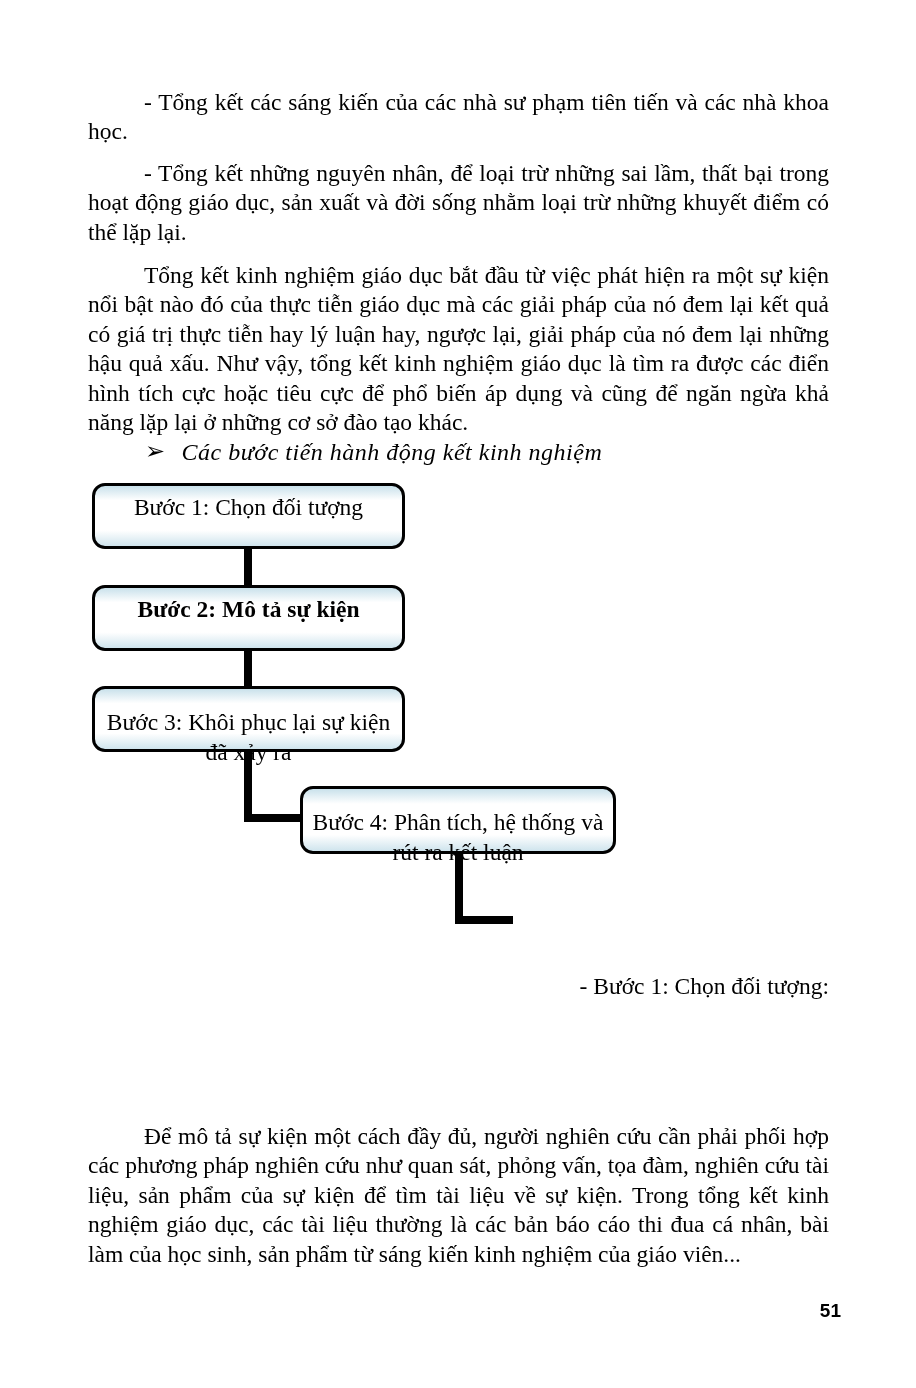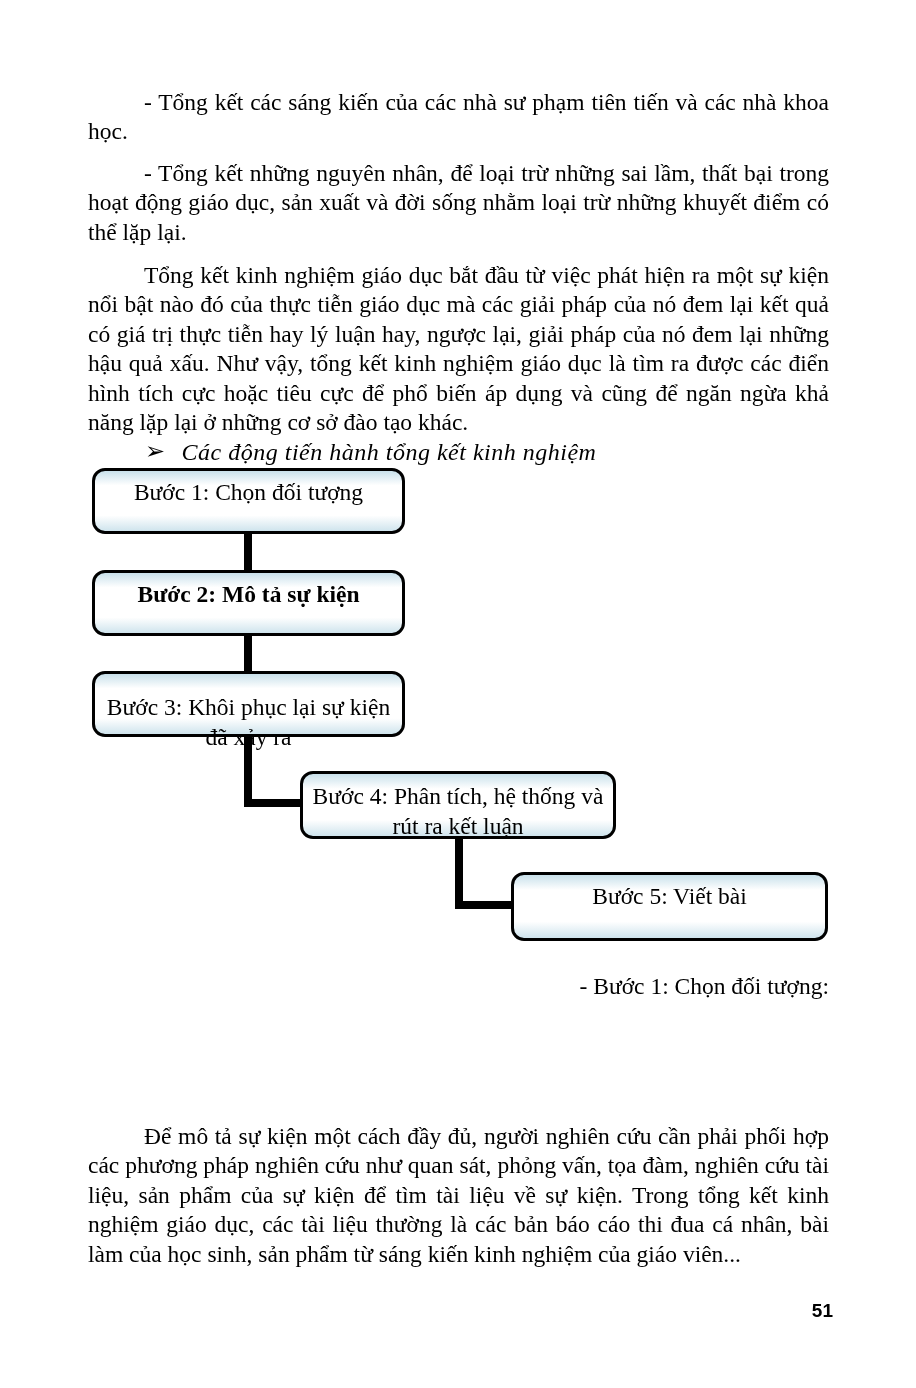--- a/index.html
+++ b/index.html
@@ -38,21 +38,21 @@
   }
   .heading .bullet {
     font-style: normal;
     display: inline-block;
     margin-right: 16px;
     transform: translateY(-1px);
   }
   .flowchart {
     position: absolute;
     left: 0;
-    top: 468px;
+    top: 483px;
     width: 832px;
     height: 480px;
   }
   .fc-box {
     position: absolute;
     box-sizing: border-box;
     border: 3px solid #000000;
     border-radius: 13px;
     background: linear-gradient(180deg, #c9e1eb 0%, #ffffff 24%, #ffffff 74%, #cfe4ed 100%);
     text-align: center;
@@ -60,39 +60,39 @@
     line-height: 30px;
     padding: 6px 8px 0 8px;
   }
   .conn {
     position: absolute;
     background: #000000;
   }
   .page-num {
     position: absolute;
     top: 1300px;
-    left: 92px;
+    left: 100px;
     width: 741px;
     text-align: right;
     font-family: "Liberation Sans", "DejaVu Sans", sans-serif;
     font-weight: bold;
     font-size: 19px;
   }
 </style>
 </head>
 <body>
 
 <div class="page">
 
   <p class="para indent" style="top:88px">- Tổng kết các sáng kiến của các nhà sư phạm tiên tiến và các nhà khoa học.</p>
   <p class="para indent" style="top:159px">- Tổng kết những nguyên nhân, để loại trừ những sai lầm, thất bại trong hoạt động giáo dục, sản xuất và đời sống nhằm loại trừ những khuyết điểm có thể lặp lại.</p>
   <p class="para indent" style="top:261px">Tổng kết kinh nghiệm giáo dục bắt đầu từ việc phát hiện ra một sự kiện nổi bật nào đó của thực tiễn giáo dục mà các giải pháp của nó đem lại kết quả có giá trị thực tiễn hay lý luận hay, ngược lại, giải pháp của nó đem lại những hậu quả xấu. Như vậy, tổng kết kinh nghiệm giáo dục là tìm ra được các điển hình tích cực hoặc tiêu cực để phổ biến áp dụng và cũng để ngăn ngừa khả năng lặp lại ở những cơ sở đào tạo khác.</p>
 
   <div class="heading">
-    <span class="bullet">➢</span><span>Các động tiến hành tổng kết kinh nghiệm</span>
+    <span class="bullet">➢</span><span>Các bước tiến hành động kết kinh nghiệm</span>
   </div>
 
   <div class="flowchart">
 
     <div class="fc-box" style="left:92px;  top:0px;   width:313px; height:66px;">
       <span>Bước 1: Chọn đối tượng</span>
     </div>
 
     <div class="conn" style="left:244px; top:66px;  width:8px;  height:36px;"></div>
 
@@ -102,30 +102,27 @@
 
     <div class="conn" style="left:244px; top:168px; width:8px;  height:35px;"></div>
 
     <div class="fc-box" style="left:92px;  top:203px; width:313px; height:66px; padding-top:18px;">
       <span>Bước 3: Khôi phục lại sự kiện đã xảy ra</span>
     </div>
 
     <div class="conn" style="left:244px; top:269px; width:8px;  height:70px;"></div>
     <div class="conn" style="left:244px; top:331px; width:58px; height:8px;"></div>
 
-    <div class="fc-box" style="left:300px; top:303px; width:316px; height:68px; padding-top:7px;">
+    <div class="fc-box" style="left:300px; top:303px; width:316px; height:68px; padding-top:18px;">
       <span>Bước 4: Phân tích, hệ thống và rút ra kết luận</span>
     </div>
 
     <div class="conn" style="left:455px; top:371px; width:8px;  height:70px;"></div>
     <div class="conn" style="left:455px; top:433px; width:58px; height:8px;"></div>
 
-    <div class="fc-box" style="left:511px; top:404px; width:317px; height:69px;">
-      <span>Bước 5: Viết bài</span>
-    </div>
 
   </div>
 
   <p class="para indent noj" style="top:972px">- Bước 1: Chọn đối tượng:</p>
   <p class="para indent" style="top:1122px">Để mô tả sự kiện một cách đầy đủ, người nghiên cứu cần phải phối hợp các phương pháp nghiên cứu như quan sát, phỏng vấn, tọa đàm, nghiên cứu tài liệu, sản phẩm của sự kiện để tìm tài liệu về sự kiện. Trong tổng kết kinh nghiệm giáo dục, các tài liệu thường là các bản báo cáo thi đua cá nhân, bài làm của học sinh, sản phẩm từ sáng kiến kinh nghiệm của giáo viên...</p>
 
   <div class="page-num">51</div>
 
 </div>
 

